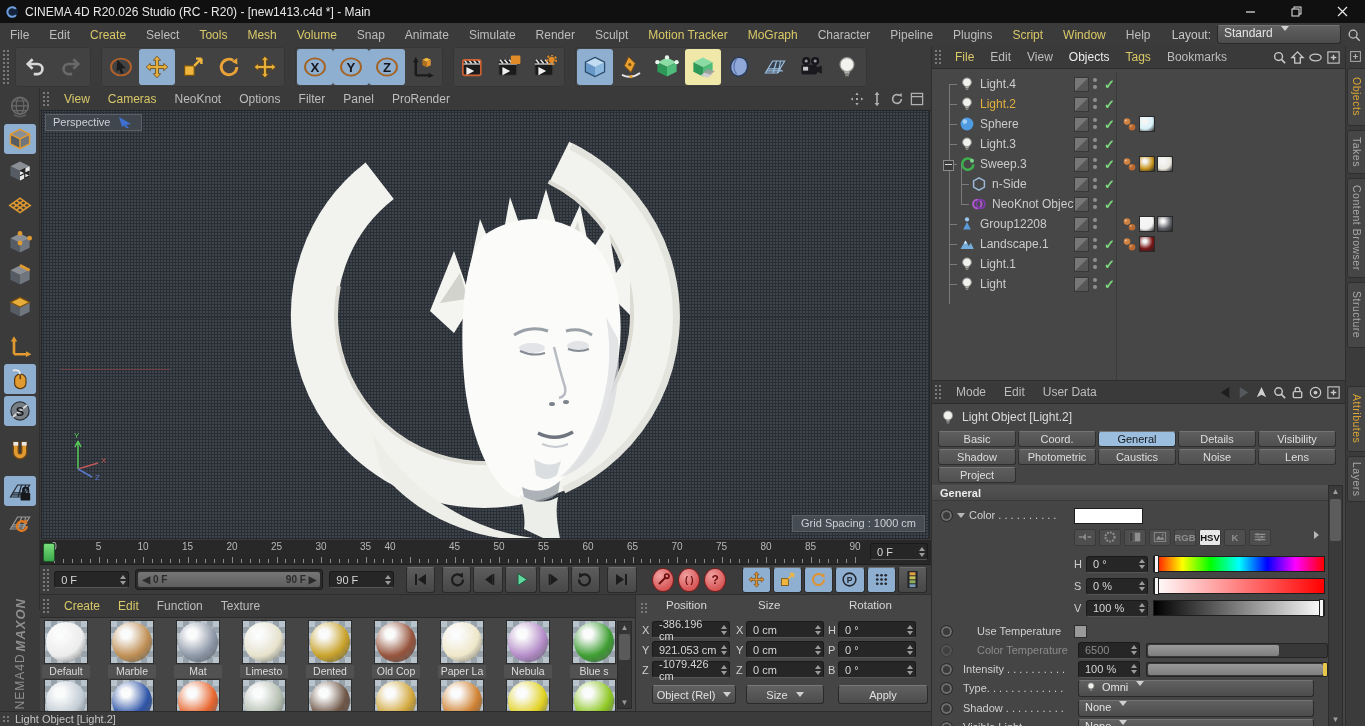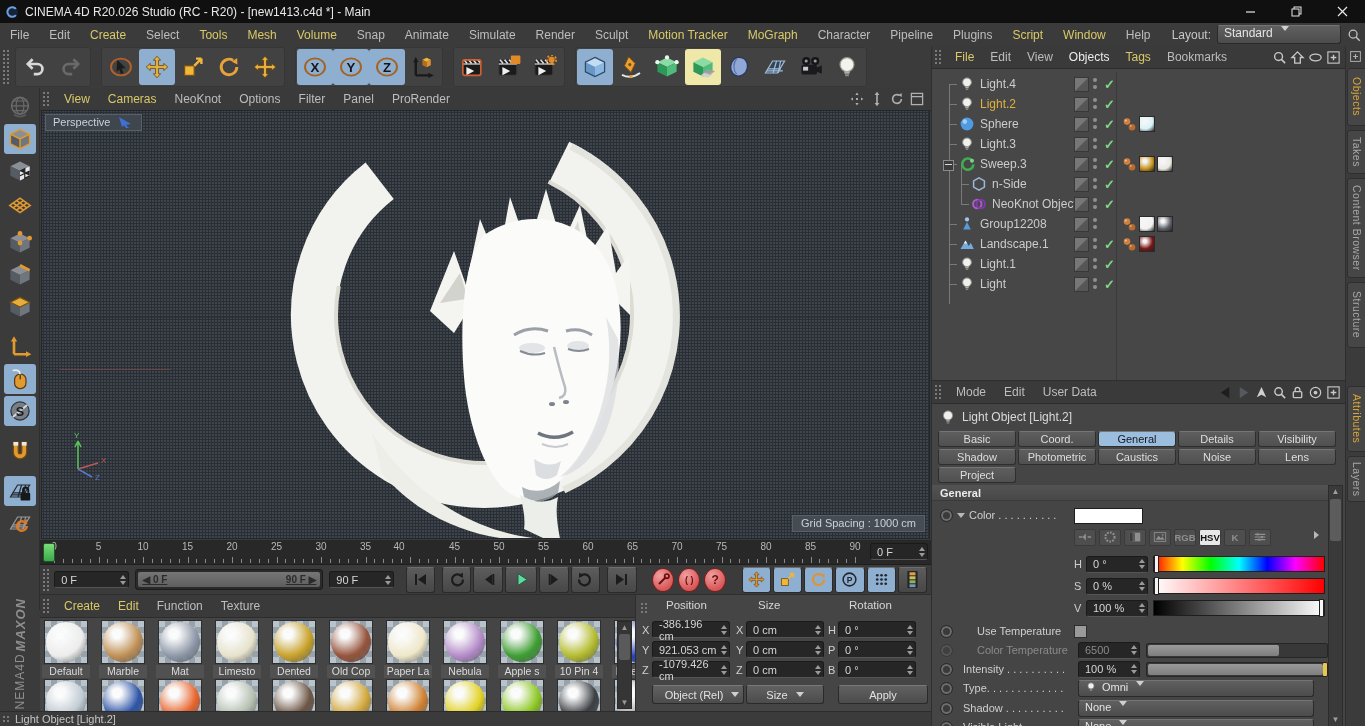--- a/index.html
+++ b/index.html
@@ -64,26 +64,26 @@
   .updn i{width:0;height:0;border-left:3.5px solid transparent;border-right:3.5px solid transparent;display:block;}
   .updn .u{border-bottom:4px solid #9a9a9a;}
   .updn .d{border-top:4px solid #9a9a9a;}
   
   #transport{left:40px;top:565px;width:891px;height:30px;background:#3b3b3b;display:flex;align-items:center;border-bottom:1px solid #2e2e2e;box-sizing:border-box;}
   .tpbtn{width:30px;height:24px;background:linear-gradient(#5c5c5c,#474747);border:1px solid #2a2a2a;border-top-color:#6e6e6e;border-radius:3px;display:flex;align-items:center;justify-content:center;margin:0 1px;}
   .tpbtn svg{width:17px;height:17px;}
   .tpbtn.bluebg{background:#8fafd0;}
   #rangeslider{width:205px;height:19px;background:#2a2a2a;border:1px solid #1c1c1c;border-radius:3px;margin:0 6px;position:relative;display:flex;align-items:center;}
   #rangeslider .bar{position:absolute;left:2px;right:2px;top:2px;bottom:2px;background:linear-gradient(#767676,#5e5e5e);border-radius:2px;}
-  #rangeslider .rs-l,#rangeslider .rs-r{position:relative;color:#2b2b2b;font-size:10px;padding:0 6px;font-weight:bold;text-decoration:underline;}
+  #rangeslider .rs-l,#rangeslider .rs-r{position:relative;color:#2b2b2b;font-size:10px;padding:0 6px;font-weight:bold;}
   #rangeslider .rs-r{margin-left:auto;}
   .redbtn{width:22px;height:22px;border-radius:50%;background:radial-gradient(circle at 35% 30%,#f0a0a0,#d85858 70%);border:1px solid #7a2020;display:flex;align-items:center;justify-content:center;color:#6a0d0d;font-weight:bold;font-size:12px;margin:0 2px;}
   
   #materials{left:40px;top:595px;width:595px;height:116px;background:#454545;overflow:hidden;box-sizing:border-box;}
-  #mat-row1,#mat-row2{position:absolute;left:2px;display:flex;gap:9px;}
+  #mat-row1,#mat-row2{position:absolute;left:2px;display:flex;gap:18px;}
   .mattile{width:48px;}
   .matball{width:44px;height:44px;margin:0 auto;position:relative;
      background-color:#b9c3cc;background-image:linear-gradient(45deg,#98a2ab 25%,transparent 25%,transparent 75%,#98a2ab 75%),linear-gradient(45deg,#98a2ab 25%,transparent 25%,transparent 75%,#98a2ab 75%);background-size:12px 12px;background-position:0 0,6px 6px;border:1px solid #2e2e2e;box-sizing:border-box;}
   .matball i{position:absolute;left:1px;top:1px;right:1px;bottom:1px;border-radius:50%;}
   .matlab{height:13px;line-height:13px;text-align:center;background:#515151;color:#dcdcdc;font-size:10.5px;overflow:hidden;white-space:nowrap;margin-top:1px;}
   #matscroll{position:absolute;right:3px;top:26px;width:13px;height:86px;background:#353535;border:1px solid #2a2a2a;}
   #matscroll .thumb{position:absolute;left:1px;right:1px;top:12px;height:26px;background:#5a5a5a;border-radius:2px;}
   #matscroll .ar{position:absolute;left:0;width:100%;text-align:center;color:#9a9a9a;font-size:8px;line-height:11px;}
   
   #coords{left:635px;top:595px;width:296px;height:116px;background:#454545;border-left:1px solid #2e2e2e;box-sizing:border-box;}
@@ -713,21 +713,21 @@
         <div class="tick" style="left: 806.1px; height: 4px;"></div>
         <div class="tick" style="left: 815px; height: 6px;"></div>
         <div class="ticklab" style="left: 14px;">0</div>
         <div class="ticklab" style="left: 58.5px;">5</div>
         <div class="ticklab" style="left: 103px;">10</div>
         <div class="ticklab" style="left: 147.5px;">15</div>
         <div class="ticklab" style="left: 192px;">20</div>
         <div class="ticklab" style="left: 236.5px;">25</div>
         <div class="ticklab" style="left: 281px;">30</div>
         <div class="ticklab" style="left: 325.5px;">35</div>
-        <div class="ticklab" style="left: 359px;">40</div>
+        <div class="ticklab" style="left: 350px;">40</div>
         <div class="ticklab" style="left: 414.5px;">45</div>
         <div class="ticklab" style="left: 459px;">50</div>
         <div class="ticklab" style="left: 503.5px;">55</div>
         <div class="ticklab" style="left: 548px;">60</div>
         <div class="ticklab" style="left: 592.5px;">65</div>
         <div class="ticklab" style="left: 637px;">70</div>
         <div class="ticklab" style="left: 681.5px;">75</div>
         <div class="ticklab" style="left: 726px;">80</div>
         <div class="ticklab" style="left: 770.5px;">85</div>
         <div class="ticklab" style="left: 815px;">90</div>
@@ -926,21 +926,21 @@
         <div class="mattile">
           <div class="matball">
             <i style="background: radial-gradient(circle at 35% 30%, rgba(255, 255, 255, 0.95) 0px, rgba(255, 255, 255, 0.95) 12%, rgb(180, 140, 200) 58%, rgba(0, 0, 0, 0.5) 100%);"></i>
           </div>
           <div class="matlab">Nebula</div>
         </div>
         <div class="mattile">
           <div class="matball">
             <i style="background: radial-gradient(circle at 35% 30%, rgba(255, 255, 255, 0.95) 0px, rgba(255, 255, 255, 0.95) 12%, rgb(62, 158, 50) 58%, rgba(0, 0, 0, 0.5) 100%);"></i>
           </div>
-          <div class="matlab">Apple s</div>
+          <div class="matlab">Blue s</div>
         </div>
         <div class="mattile">
           <div class="matball">
             <i style="background: radial-gradient(circle at 35% 30%, rgba(255, 255, 255, 0.95) 0px, rgba(255, 255, 255, 0.95) 12%, rgb(180, 188, 46) 58%, rgba(0, 0, 0, 0.5) 100%);"></i>
           </div>
           <div class="matlab">10 Pin 4</div>
         </div>
         <div class="mattile">
           <div class="matball">
             <i style="background: radial-gradient(circle at 35% 30%, rgba(255, 255, 255, 0.95) 0px, rgba(255, 255, 255, 0.95) 12%, rgb(39, 67, 194) 58%, rgba(0, 0, 0, 0.5) 100%);"></i>
@@ -1100,21 +1100,21 @@
       <div class="crow" style="left: 192px; top: 66px;">
         <span class="axl">B</span>
         <span class="field cfield">
           <span>0 °</span>
           <span class="updn">
             <i class="u"></i>
             <i class="d"></i>
           </span>
         </span>
       </div>
-      <span class="cbtn" style="left: 16px; top: 90px; width: 82px; padding-left: 8px;">
+      <span class="cbtn" style="left: 16px; top: 90px; width: 82px;">
         <span>Object (Rel)</span>
         <span class="ddtri"></span>
       </span>
       <span class="cbtn" style="left: 110px; top: 90px; width: 76px;">
         <span>Size</span>
         <span class="ddtri"></span>
       </span>
       <span class="cbtn" style="left: 202px; top: 90px; width: 88px;">
         <span>Apply</span>
       </span>

